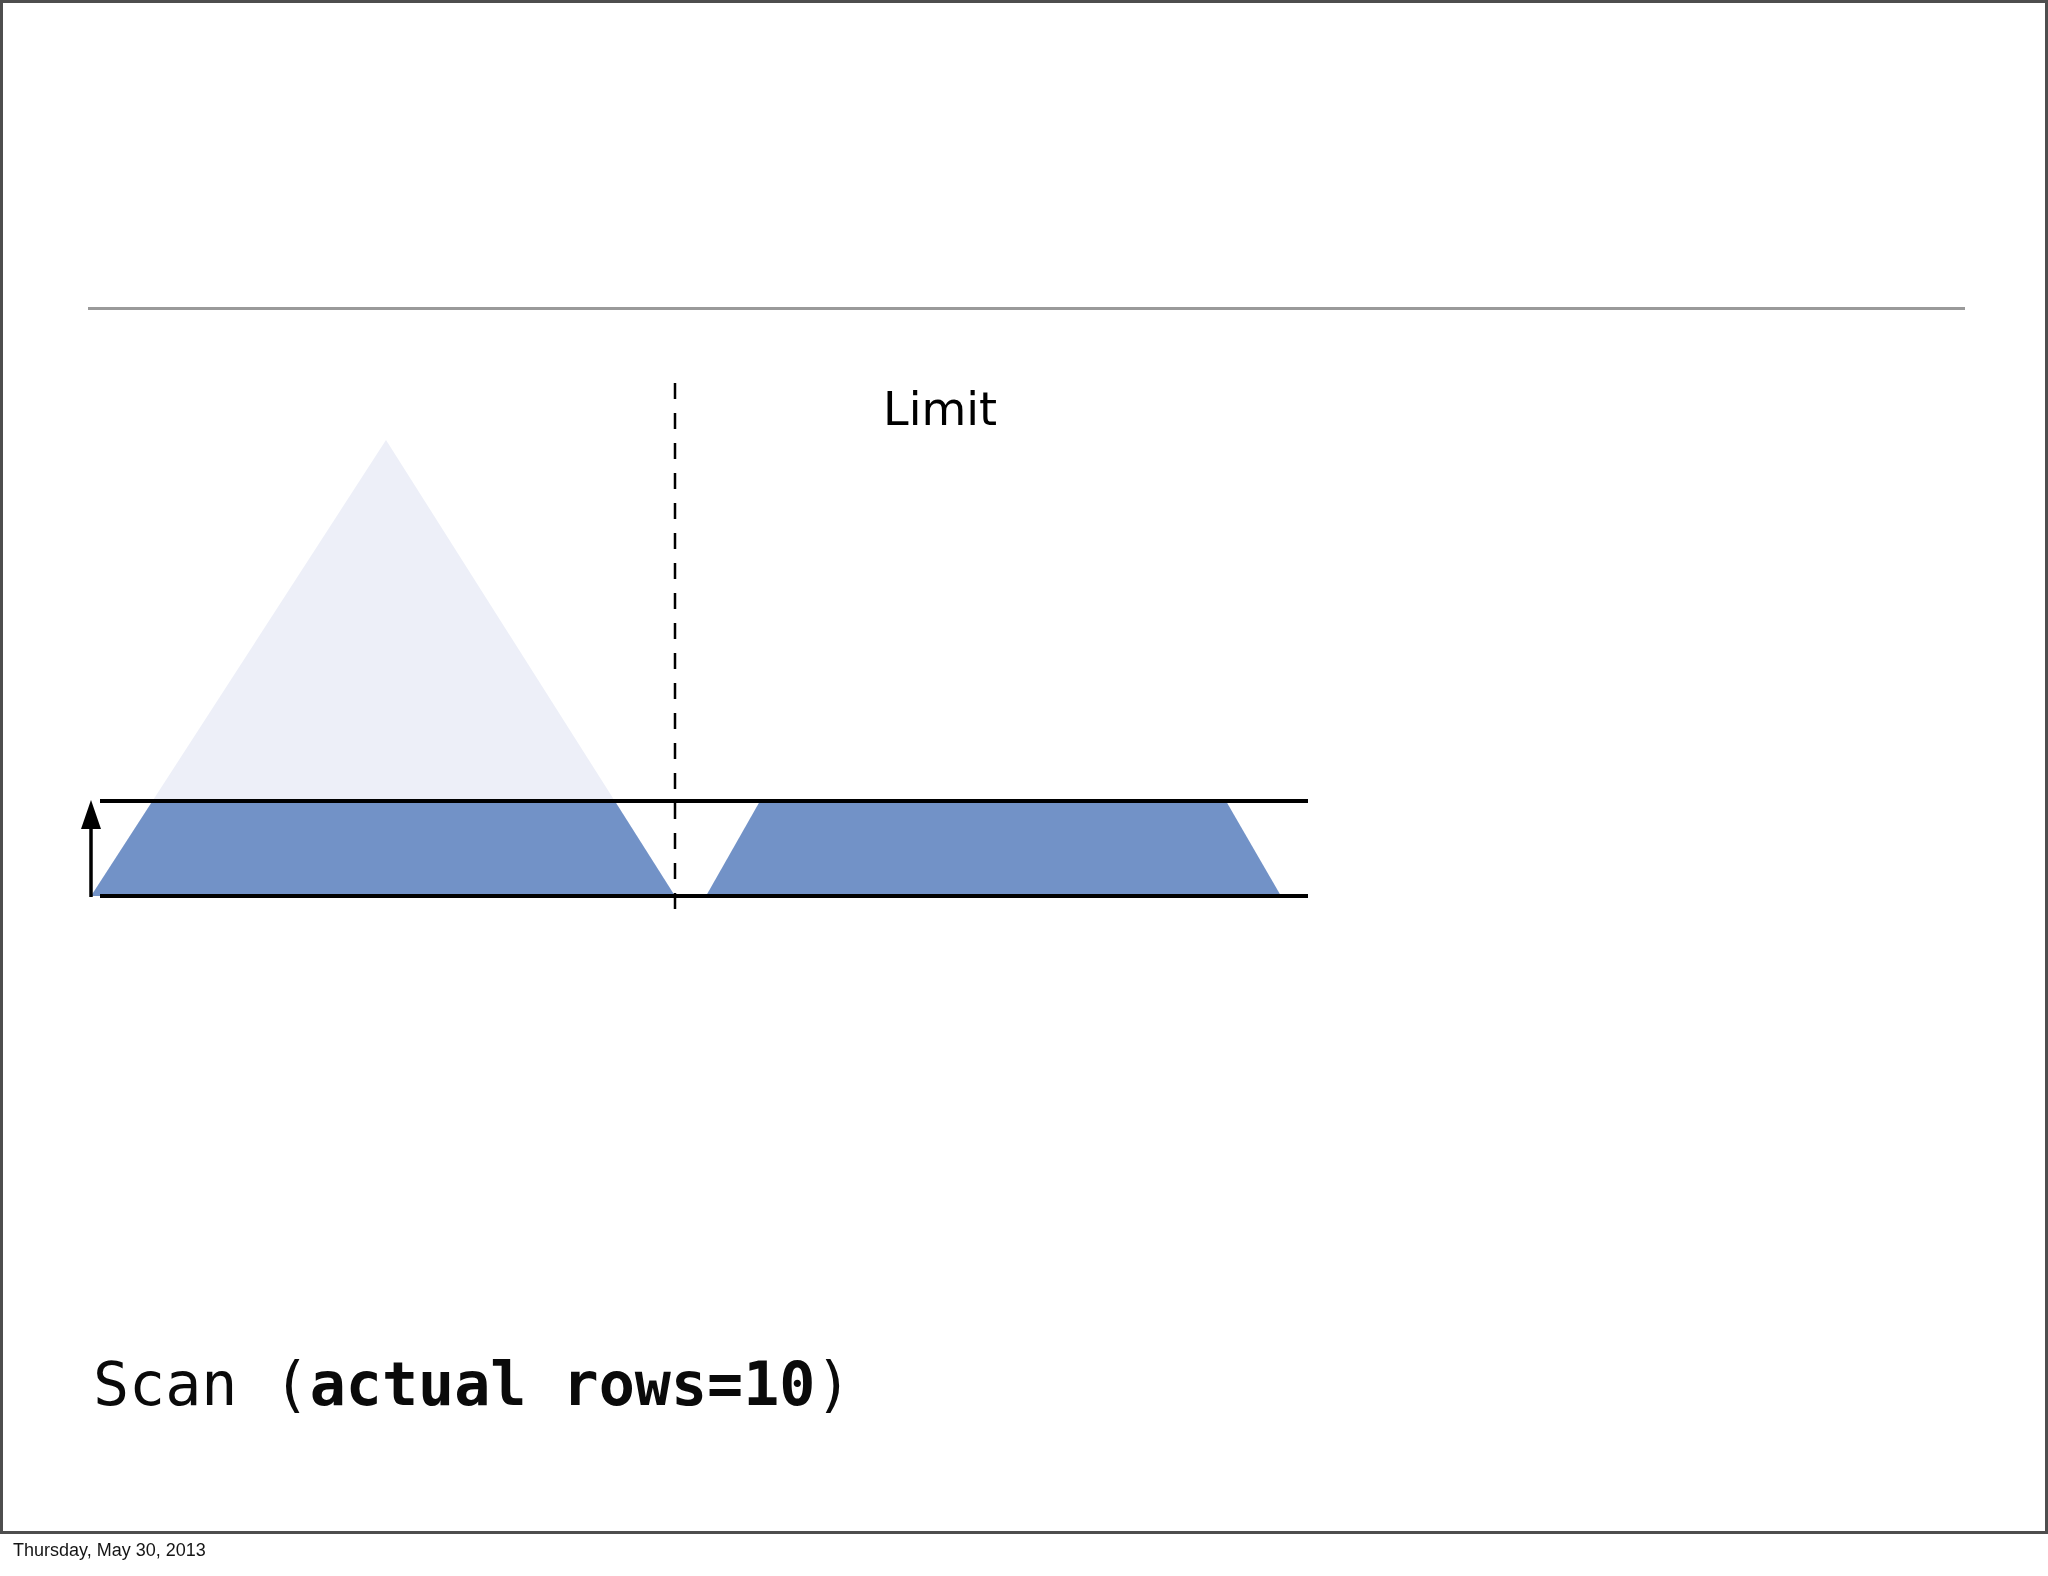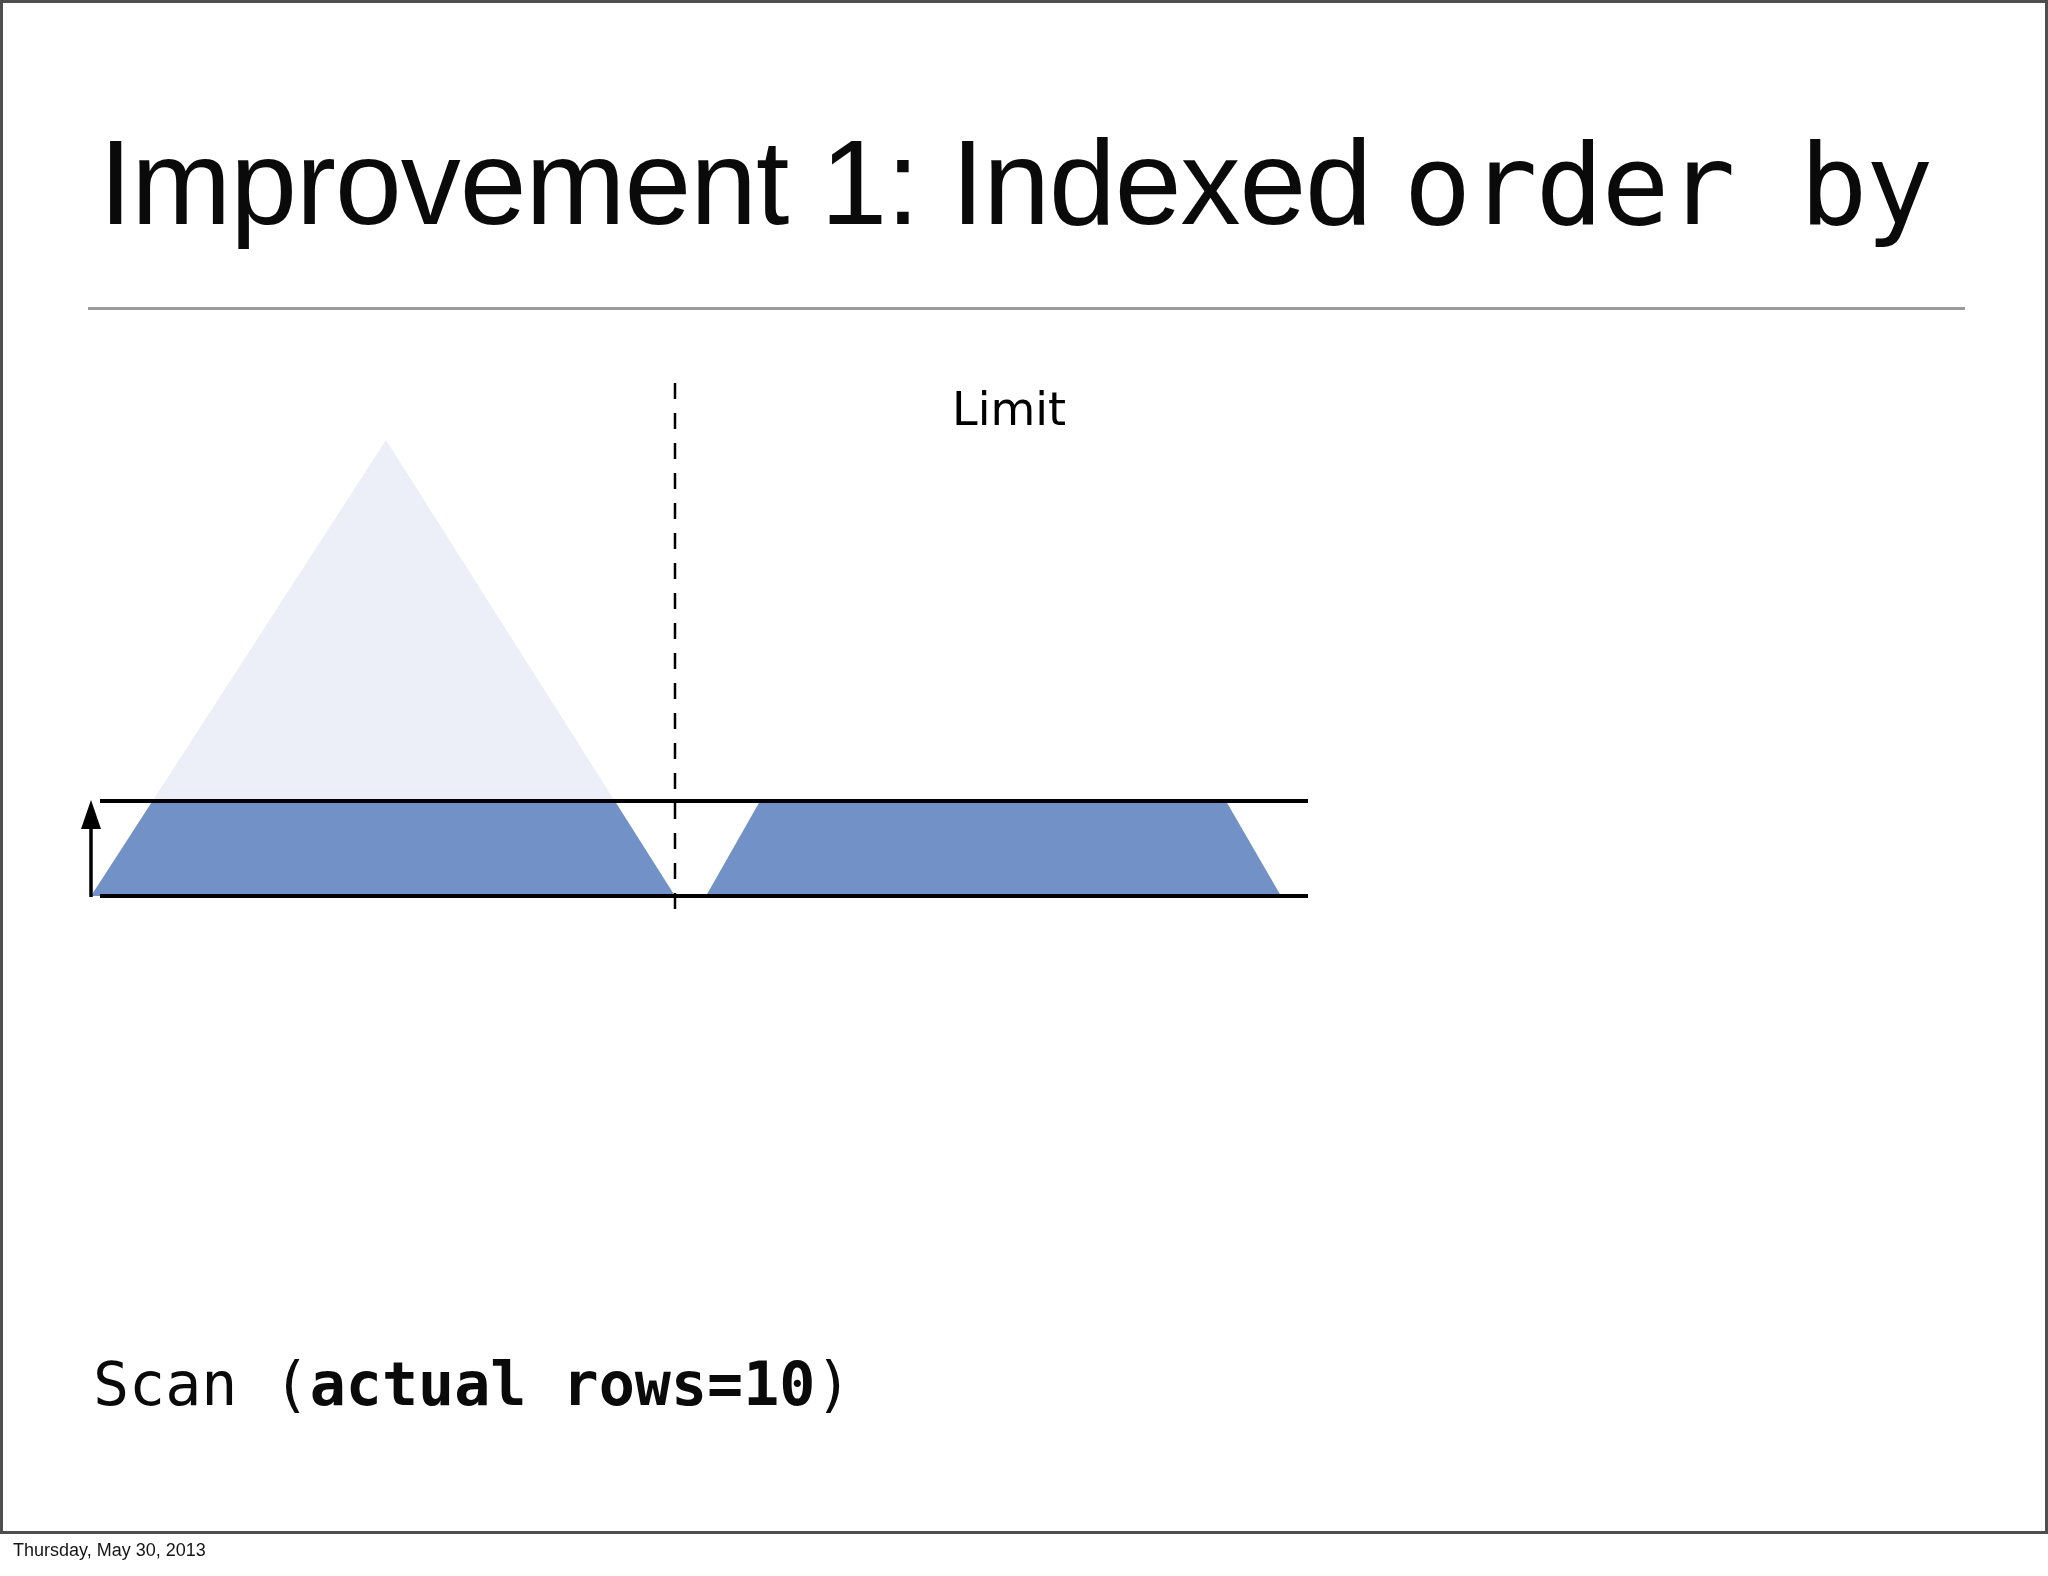--- a/index.html
+++ b/index.html
@@ -39,21 +39,21 @@
     background:#9a9a9a;
   }
   .diagram-label {
     position:absolute; top:379px;
     font-family:"DejaVu Sans", sans-serif;
     font-size:46px;
     color:#000;
     white-space:nowrap;
   }
   .label-left  { left:112px; }
-  .label-right { left:949px; }
+  .label-right { left:880px; }
   .diagram-svg {
     position:absolute; left:0; top:0;
     width:2048px; height:1576px;
   }
   .code {
     position:absolute; left:90px; top:1166px;
     font-family:"DejaVu Sans Mono", monospace;
     font-size:60px;
     line-height:86px;
     color:#0a0a0a;
@@ -66,21 +66,20 @@
     font-size:18px;
     color:#141414;
     white-space:nowrap;
   }
 </style>
 </head>
 <body>
 
 <div class="slide">
 
-  <h1 class="title"><span>Improvement 1: Indexed </span><span class="mono">order by</span></h1>
 
   <div class="title-rule"></div>
 
 
   <div class="diagram-label label-right">Limit</div>
 
   <svg class="diagram-svg" viewBox="0 0 2048 1576" xmlns="http://www.w3.org/2000/svg">
 
     <polygon points="383,437 88,893 672,893" fill="#edeff8"></polygon>
 

